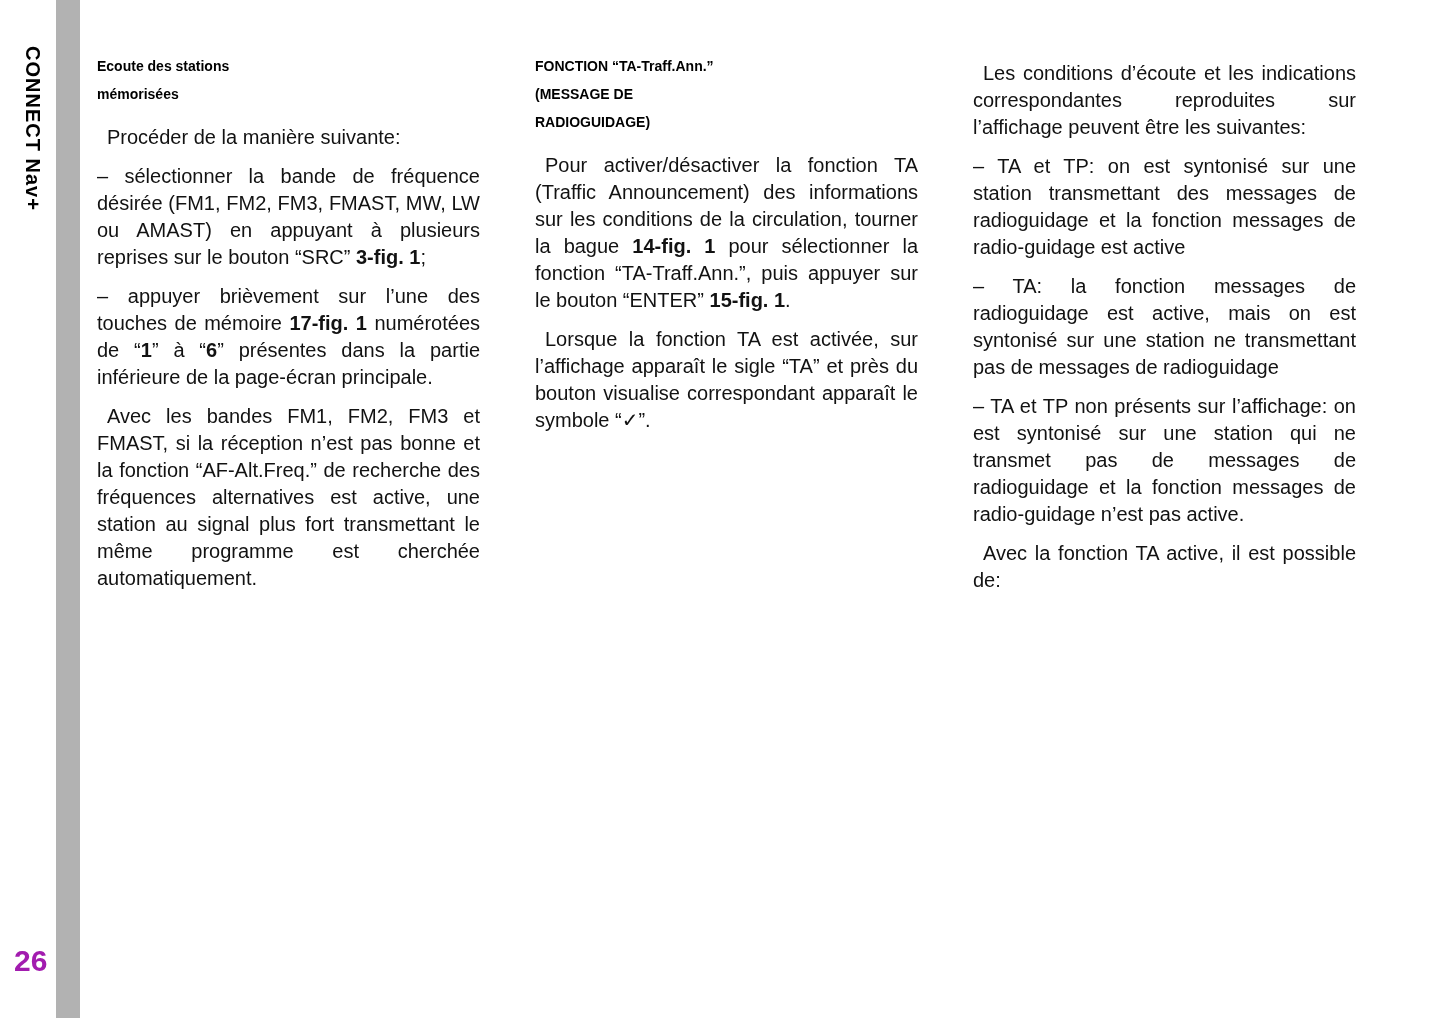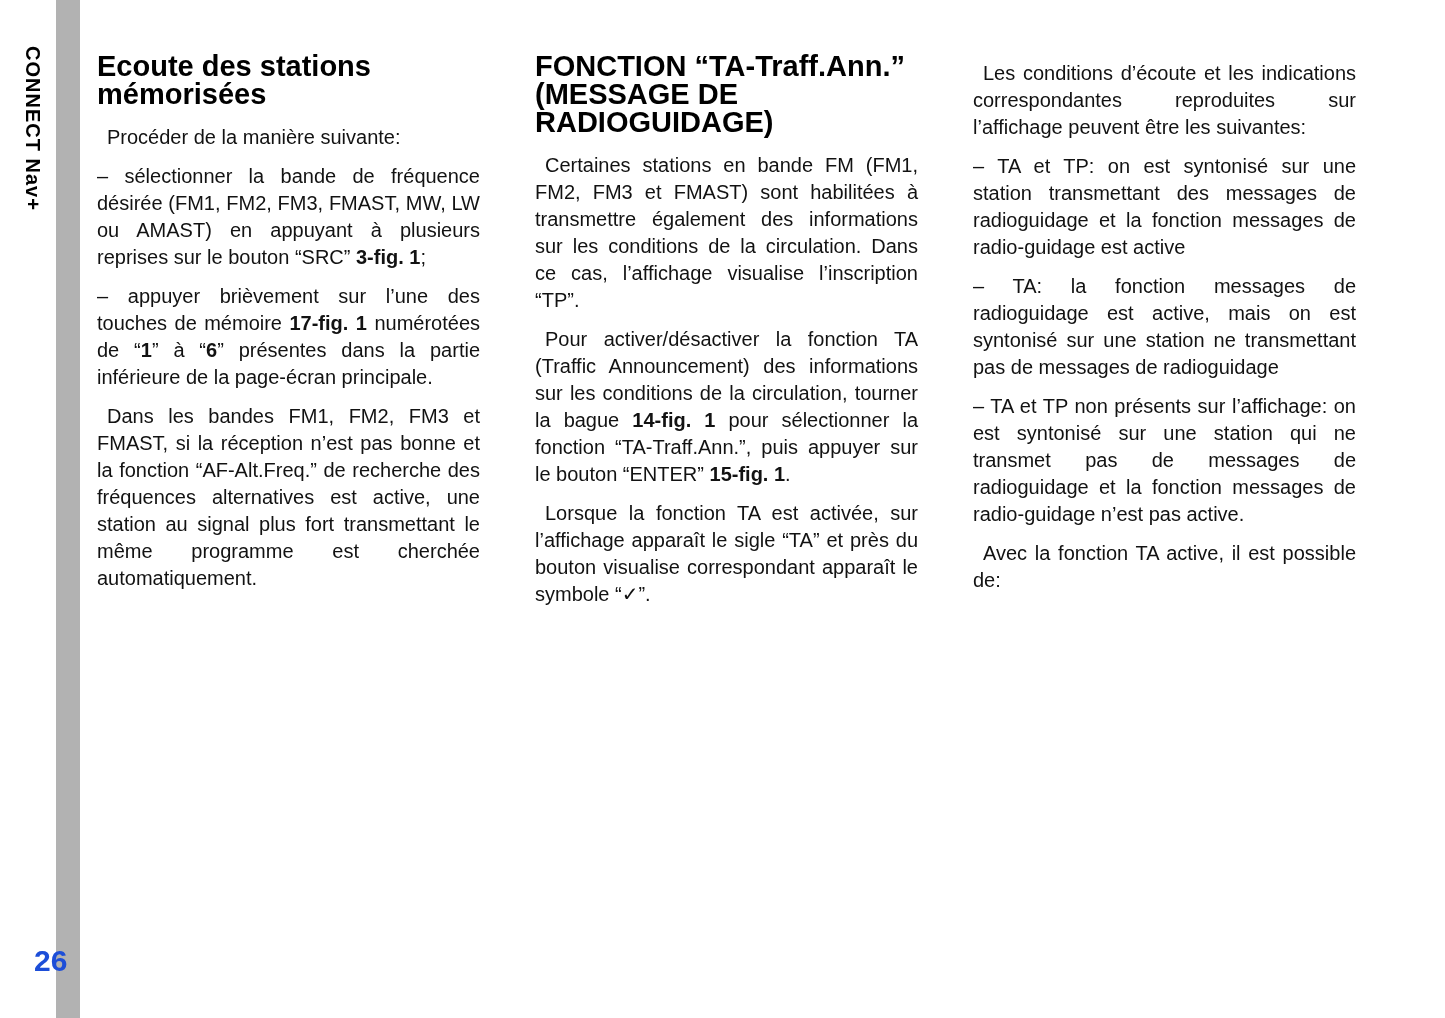--- a/index.html
+++ b/index.html
@@ -30,34 +30,33 @@
     letter-spacing: 1px;
     white-space: nowrap;
     color: #000;
   }
   .page-number {
     position: absolute;
     left: 14px;
     bottom: 40px;
     font-weight: bold;
     font-size: 30px;
-    color: #1d4ed8;
-    margin-left: 20px;
+    color: #a21caf;
   }
   .content {
     position: absolute;
     left: 97px;
     top: 52px;
     display: flex;
     gap: 55px;
   }
   .col { width: 383px; font-size: 20px; line-height: 27px; }
   .heading {
     font-weight: bold;
-    font-size: 29px;
+    font-size: 14px;
     line-height: 28px;
     margin: 0 0 16px 0;
     color: #000;
   }
   .paragraph {
     margin: 8px 0 12px 0;
     text-align: justify;
     text-indent: 10px;
   }
   .paragraph.dash { text-indent: 0; }
@@ -70,25 +69,24 @@
   <div class="gray-band"></div>
   <div class="sidebar-label">CONNECT Nav+</div>
   <div class="page-number">26</div>
 
   <div class="content">
     <div class="col">
         <h2 class="heading"><span>Ecoute des stations</span><br><span>mémorisées</span></h2>
         <p class="paragraph"><span>Procéder de la manière suivante:</span></p>
         <p class="paragraph dash"><span>– sélectionner la bande de fréquence désirée (FM1, FM2, FM3, FMAST, MW, LW ou AMAST) en appuyant à plusieurs reprises sur le bouton “SRC” </span><span class="b">3-fig. 1</span><span>;</span></p>
         <p class="paragraph dash"><span>– appuyer brièvement sur l’une des touches de mémoire </span><span class="b">17-fig. 1</span><span> numérotées de “</span><span class="b">1</span><span>” à “</span><span class="b">6</span><span>” présentes dans la partie inférieure de la page-écran principale.</span></p>
-        <p class="paragraph"><span>Dans les bandes FM1, FM2, FM3 et FMAST, si la réception n’est pas bonne et la fonction “AF-Alt.Freq.” de recherche des fréquences alternatives est active, une station au signal plus fort transmettant le même programme est cherchée automatiquement.</span></p>
+        <p class="paragraph"><span>Avec les bandes FM1, FM2, FM3 et FMAST, si la réception n’est pas bonne et la fonction “AF-Alt.Freq.” de recherche des fréquences alternatives est active, une station au signal plus fort transmettant le même programme est cherchée automatiquement.</span></p>
       </div>
     <div class="col">
         <h2 class="heading"><span>FONCTION “TA-Traff.Ann.”</span><br><span>(MESSAGE DE</span><br><span>RADIOGUIDAGE)</span></h2>
-        <p class="paragraph"><span>Certaines stations en bande FM (FM1, FM2, FM3 et FMAST) sont habilitées à transmettre également des informations sur les conditions de la circulation. Dans ce cas, l’affichage visualise l’inscription “TP”.</span></p>
         <p class="paragraph"><span>Pour activer/désactiver la fonction TA (Traffic Announcement) des informations sur les conditions de la circulation, tourner la bague </span><span class="b">14-fig. 1</span><span> pour sélectionner la fonction “TA-Traff.Ann.”, puis appuyer sur le bouton “ENTER” </span><span class="b">15-fig. 1</span><span>.</span></p>
         <p class="paragraph"><span>Lorsque la fonction TA est activée, sur l’affichage apparaît le sigle “TA” et près du bouton visualise correspondant apparaît le symbole “✓”.</span></p>
       </div>
     <div class="col">
         <p class="paragraph"><span>Les conditions d’écoute et les indications correspondantes reproduites sur l’affichage peuvent être les suivantes:</span></p>
         <p class="paragraph dash"><span>– TA et TP: on est syntonisé sur une station transmettant des messages de radioguidage et la fonction messages de radio-guidage est active</span></p>
         <p class="paragraph dash"><span>– TA: la fonction messages de radioguidage est active, mais on est syntonisé sur une station ne transmettant pas de messages de radioguidage</span></p>
         <p class="paragraph dash"><span>– TA et TP non présents sur l’affichage: on est syntonisé sur une station qui ne transmet pas de messages de radioguidage et la fonction messages de radio-guidage n’est pas active.</span></p>
         <p class="paragraph"><span>Avec la fonction TA active, il est possible de:</span></p>
       </div>

